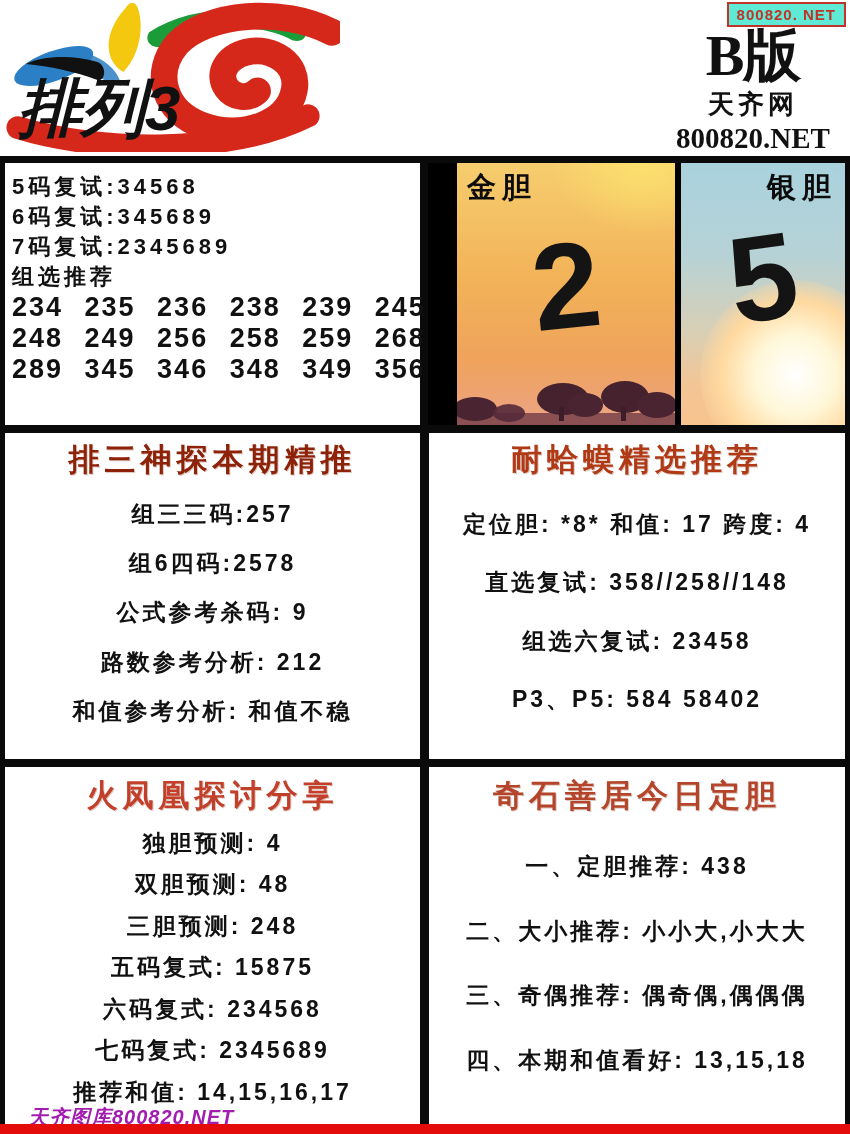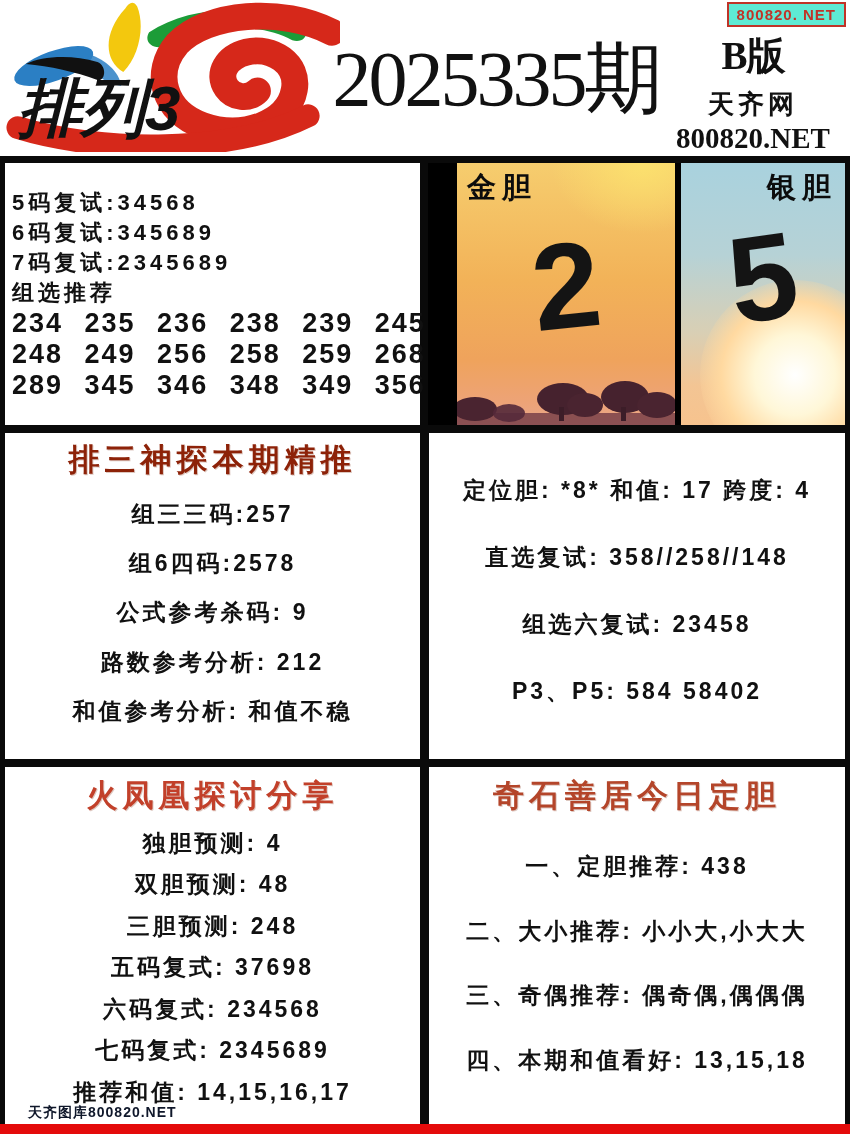--- a/index.html
+++ b/index.html
@@ -12,42 +12,42 @@
   
   .header { position:absolute; left:0; top:0; width:850px; height:156px; background:#fff; }
   .logo { position:absolute; left:2px; top:2px; width:338px; height:150px; }
   .period {
     position:absolute; left:332px; top:14px; width:328px; height:130px;
     font-family:"Liberation Serif","DejaVu Serif",serif;
     font-size:78px; font-weight:500; letter-spacing:-3px;
     text-align:center; line-height:130px; white-space:nowrap;
   }
   .header-right { position:absolute; left:662px; top:26px; width:182px; text-align:center; }
-  .edition { font-family:"Liberation Serif","DejaVu Serif",serif; font-size:39px; font-weight:900; line-height:60px; letter-spacing:-1px; }
+  .edition { font-family:"Liberation Serif","DejaVu Serif",serif; font-size:58px; font-weight:900; line-height:60px; letter-spacing:-1px; }
   .site-name { font-size:26px; font-weight:900; letter-spacing:4px; margin-top:1px; }
   .site-url  { font-size:29px; font-weight:900; letter-spacing:0px; font-family:"Liberation Serif","DejaVu Serif",serif; }
   .corner-badge {
     position:absolute; right:4px; top:2px; border:2px solid #c03328;
     color:#c03328; font-size:15px; font-weight:700; letter-spacing:1px;
     padding:2px 8px; background:#5eead4;
   }
   
   .bb { position:absolute; background:#0a0a0a; }
   #b-top   { left:0; top:156px; width:850px; height:7px; }
   #b-mid1  { left:0; top:425px; width:850px; height:8px; }
   #b-mid2  { left:0; top:759px; width:850px; height:8px; }
   #b-left  { left:0; top:156px; width:5px;  height:968px; }
   #b-right { left:845px; top:156px; width:5px; height:968px; }
   #b-v2 { left:420px; top:163px; width:8px; height:262px; }
   #b-v3 { left:420px; top:433px; width:9px; height:326px; }
   #b-v4 { left:420px; top:767px; width:9px; height:357px; }
   
   .rec-block {
     position:absolute; left:12px; top:163px; width:405px; height:262px;
-    display:flex; flex-direction:column; justify-content:center;
+    display:flex; flex-direction:column; justify-content:flex-start;
     padding:9px 0 8px 0;
   }
   .rec-line { font-size:22px; font-weight:800; letter-spacing:4px; white-space:nowrap; }
   .rec-row  { font-size:27px; font-weight:800; letter-spacing:2px; word-spacing:12px; white-space:nowrap; }
   
   .panels {
     position:absolute; left:428px; top:163px; width:417px; height:262px;
     background:#000; display:flex; gap:6px;
   }
   .panel { position:relative; height:100%; overflow:hidden; }
@@ -86,22 +86,22 @@
   .box-title { font-size:31px; font-weight:900; letter-spacing:5px; white-space:nowrap;
                text-shadow:1px 1px 0 rgba(120,30,0,.25); }
   #box-shentan .box-title { color:#8d2208; }
   #box-naihama .box-title { color:#b03a16; }
   #box-huofh   .box-title { color:#c2402a; }
   #box-qishi   .box-title { color:#b4452a; }
   .box-lines { flex:1; display:flex; flex-direction:column; justify-content:space-evenly; }
   .box-line  { font-size:23px; font-weight:800; letter-spacing:3px; white-space:nowrap; }
   
   .watermark {
-    position:absolute; left:28px; top:1104px; color:#0f172a;
-    font-size:14px; font-weight:800; letter-spacing:1px;
+    position:absolute; left:28px; top:1104px; color:#a21caf;
+    font-size:20px; font-weight:800; letter-spacing:1px;font-style:italic;
   }
   .red-bar { position:absolute; left:0; top:1124px; width:850px; height:10px; background:#e40b0b; }
 </style>
 </head>
 <body>
 
 <div class="page">
 
   <div class="header">
 
@@ -115,21 +115,20 @@
       <path d="M 148 30 C 190 2 262 0 304 24 C 310 30 304 42 292 38 C 256 18 200 24 164 44 C 152 48 142 40 148 30 Z" fill="#1c9c38"></path>
 
       <path d="M 332 30 C 282 4 206 10 176 42 C 152 70 162 110 202 124 C 242 138 288 122 294 88 C 299 62 272 44 246 50 C 226 55 216 72 226 86 C 233 96 248 98 257 89" stroke="#d6281a" stroke-width="27" fill="none" stroke-linecap="round"></path>
       <path d="M 16 126 C 100 152 232 152 308 114" stroke="#d6281a" stroke-width="23" fill="none" stroke-linecap="round"></path>
 
       <path d="M 96 60 C 70 52 40 54 24 62 C 48 64 74 70 96 78 C 104 80 106 64 96 60 Z" fill="#111"></path>
 
       <text x="16" y="128" font-size="64" font-weight="900" font-style="italic" font-family="'Liberation Sans',sans-serif" fill="#111">排列3</text>
     </svg>
 
-    <div class="period">2025335期</div>
 
     <div class="header-right">
       <div class="edition">B版</div>
       <div class="site-name">天齐网</div>
       <div class="site-url">800820.NET</div>
     </div>
 
     <div class="corner-badge">800820. NET</div>
   </div>
 
@@ -180,35 +179,36 @@
     <div class="box-lines">
       <div class="box-line">组三三码:257</div>
       <div class="box-line">组6四码:2578</div>
       <div class="box-line">公式参考杀码: 9</div>
       <div class="box-line">路数参考分析: 212</div>
       <div class="box-line">和值参考分析: 和值不稳</div>
     </div>
   </div>
 
   <div class="pbox" id="box-naihama">
+    <div class="box-title">耐蛤蟆精选推荐</div>
     <div class="box-lines">
       <div class="box-line">定位胆: *8* 和值: 17 跨度: 4</div>
       <div class="box-line">直选复试: 358//258//148</div>
       <div class="box-line">组选六复试: 23458</div>
       <div class="box-line">P3、P5: 584 58402</div>
     </div>
   </div>
 
   <div class="pbox" id="box-huofh">
     <div class="box-title">火凤凰探讨分享</div>
     <div class="box-lines">
       <div class="box-line">独胆预测: 4</div>
       <div class="box-line">双胆预测: 48</div>
       <div class="box-line">三胆预测: 248</div>
-      <div class="box-line">五码复式: 37698</div>
+      <div class="box-line">五码复式: 15875</div>
       <div class="box-line">六码复式: 234568</div>
       <div class="box-line">七码复式: 2345689</div>
       <div class="box-line">推荐和值: 14,15,16,17</div>
     </div>
   </div>
 
   <div class="pbox" id="box-qishi">
     <div class="box-title">奇石善居今日定胆</div>
     <div class="box-lines">
       <div class="box-line">一、定胆推荐: 438</div>

